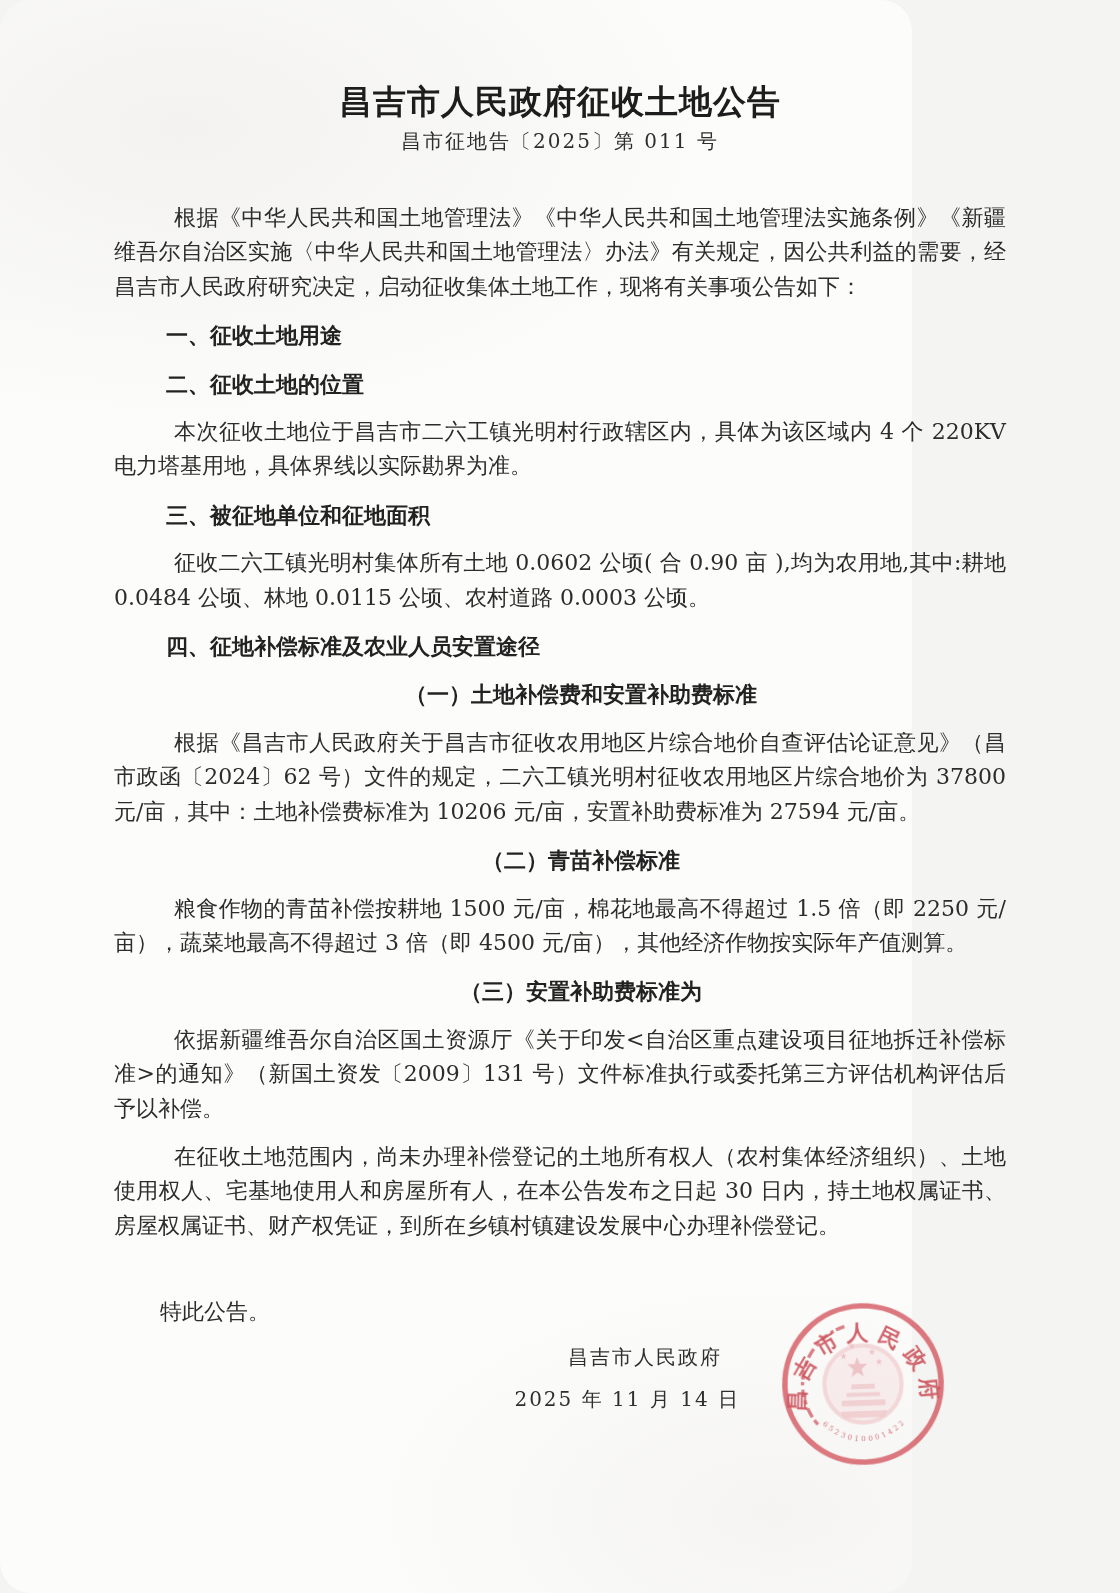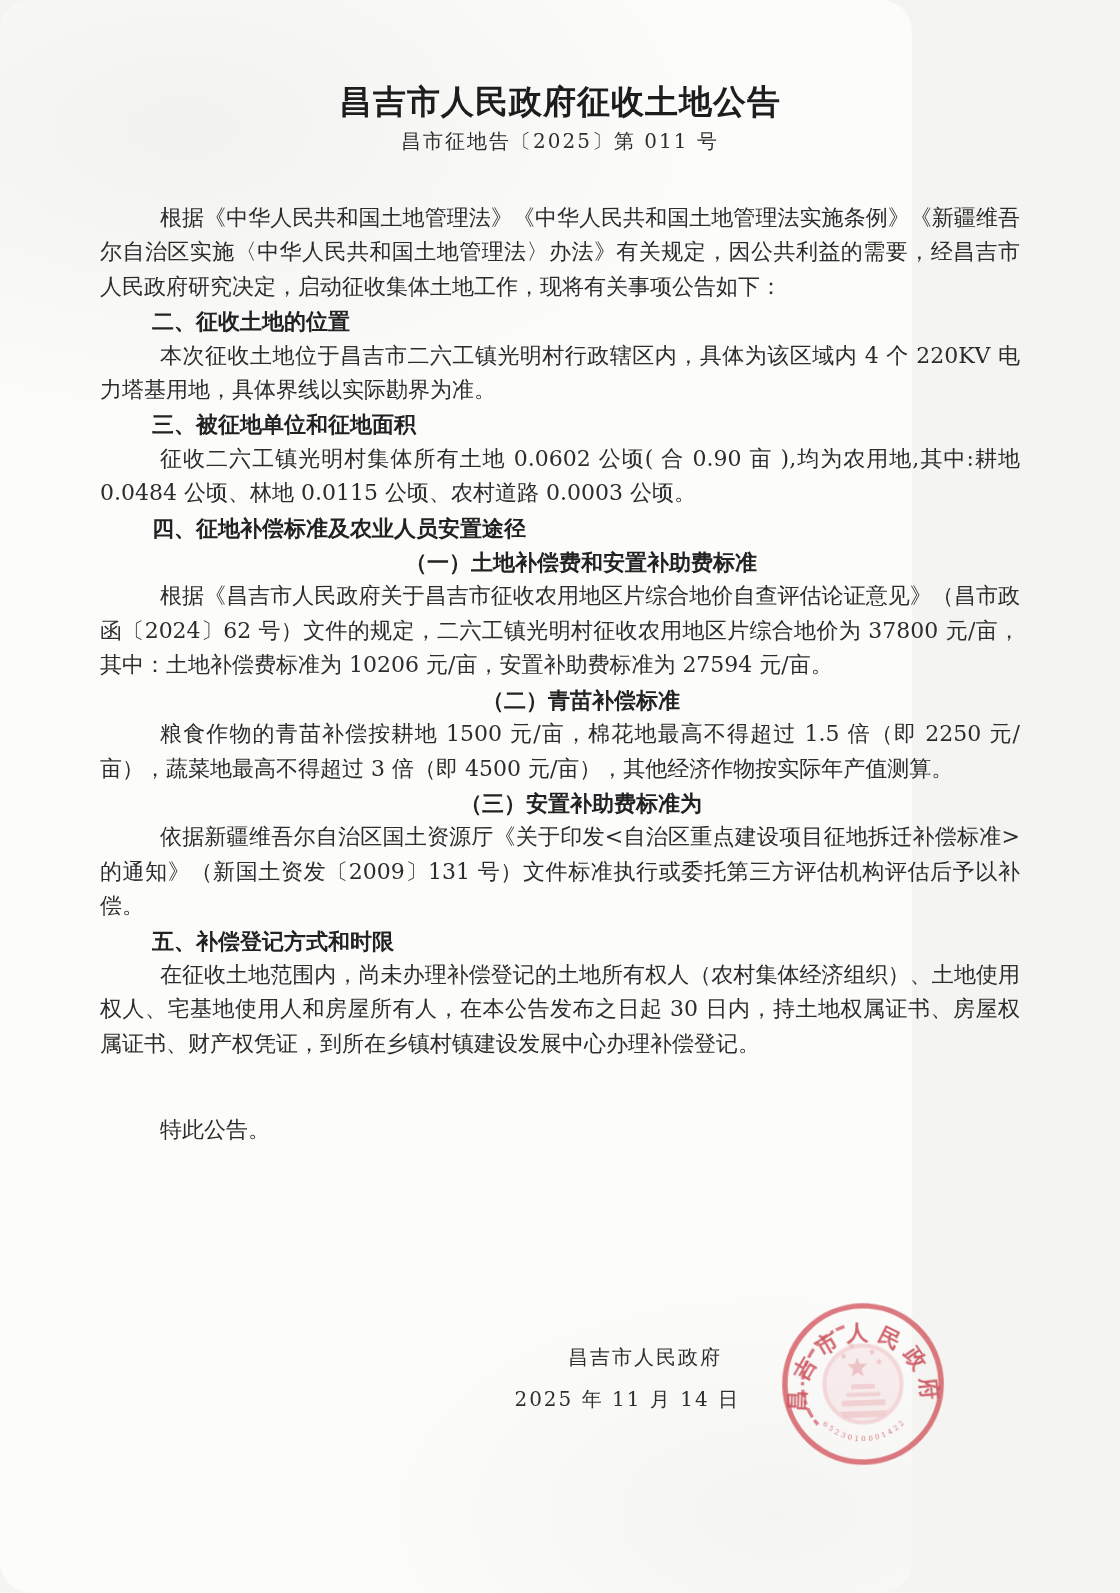--- a/index.html
+++ b/index.html
@@ -28,21 +28,21 @@
   }
   .doc-number{
     margin-top:8px;text-align:center;
     font-size:20px;color:#2e2e2e;letter-spacing:2px;
   }
   .paragraphs{
     margin-top:46px;
     font-size:22px;line-height:34.4px;
     color:#2c2c2c;
   }
-  .para{margin:0;}
+  .para{margin:14px;}
   .para.body{text-indent:60px;text-align:justify;}
   .para.heading{text-indent:52px;font-weight:bold;color:#222;}
   .para.subheading{text-indent:42px;font-weight:bold;color:#222;text-align:center;}
   .closing{
     margin-top:52px;
     font-size:22px;line-height:34.4px;text-indent:60px;color:#2c2c2c;
   }
   .seal{
     position:absolute;left:779px;top:1300px;width:168px;height:168px;
     filter:blur(.3px);opacity:.93;
@@ -64,32 +64,32 @@
 </head>
 <body>
 
 <div class="page">
 
   <div class="content">
     <h1 class="doc-title">昌吉市人民政府征收土地公告</h1>
     <div class="doc-number">昌市征地告〔2025〕第 011 号</div>
     <div class="paragraphs">
         <div class="para body">根据《中华人民共和国土地管理法》《中华人民共和国土地管理法实施条例》《新疆维吾尔自治区实施〈中华人民共和国土地管理法〉办法》有关规定，因公共利益的需要，经昌吉市人民政府研究决定，启动征收集体土地工作，现将有关事项公告如下：</div>
+        <div class="para heading">一、征收土地用途</div>
         <div class="para heading">二、征收土地的位置</div>
         <div class="para body">本次征收土地位于昌吉市二六工镇光明村行政辖区内，具体为该区域内 4 个 220KV 电力塔基用地，具体界线以实际勘界为准。</div>
         <div class="para heading">三、被征地单位和征地面积</div>
         <div class="para body">征收二六工镇光明村集体所有土地 0.0602 公顷( 合 0.90 亩 ),均为农用地,其中:耕地 0.0484 公顷、林地 0.0115 公顷、农村道路 0.0003 公顷。</div>
         <div class="para heading">四、征地补偿标准及农业人员安置途径</div>
         <div class="para subheading">（一）土地补偿费和安置补助费标准</div>
         <div class="para body">根据《昌吉市人民政府关于昌吉市征收农用地区片综合地价自查评估论证意见》（昌市政函〔2024〕62 号）文件的规定，二六工镇光明村征收农用地区片综合地价为 37800 元/亩，其中：土地补偿费标准为 10206 元/亩，安置补助费标准为 27594 元/亩。</div>
         <div class="para subheading">（二）青苗补偿标准</div>
         <div class="para body">粮食作物的青苗补偿按耕地 1500 元/亩，棉花地最高不得超过 1.5 倍（即 2250 元/亩），蔬菜地最高不得超过 3 倍（即 4500 元/亩），其他经济作物按实际年产值测算。</div>
         <div class="para subheading">（三）安置补助费标准为</div>
         <div class="para body">依据新疆维吾尔自治区国土资源厅《关于印发&lt;自治区重点建设项目征地拆迁补偿标准&gt;的通知》（新国土资发〔2009〕131 号）文件标准执行或委托第三方评估机构评估后予以补偿。</div>
-        <div class="para heading">五、补偿登记方式和时限</div>
         <div class="para body">在征收土地范围内，尚未办理补偿登记的土地所有权人（农村集体经济组织）、土地使用权人、宅基地使用人和房屋所有人，在本公告发布之日起 30 日内，持土地权属证书、房屋权属证书、财产权凭证，到所在乡镇村镇建设发展中心办理补偿登记。</div>
       </div>
     <div class="closing">特此公告。</div>
   </div>
 
   <svg class="seal" viewBox="0 0 200 200">
     <defs>
       <path id="cnArc" d="M 30,118 A 70,70 0 1 1 170,118" fill="none"></path>
       <path id="serialArc" d="M 41,134 A 68,68 0 0 0 159,134" fill="none"></path>
     </defs>

